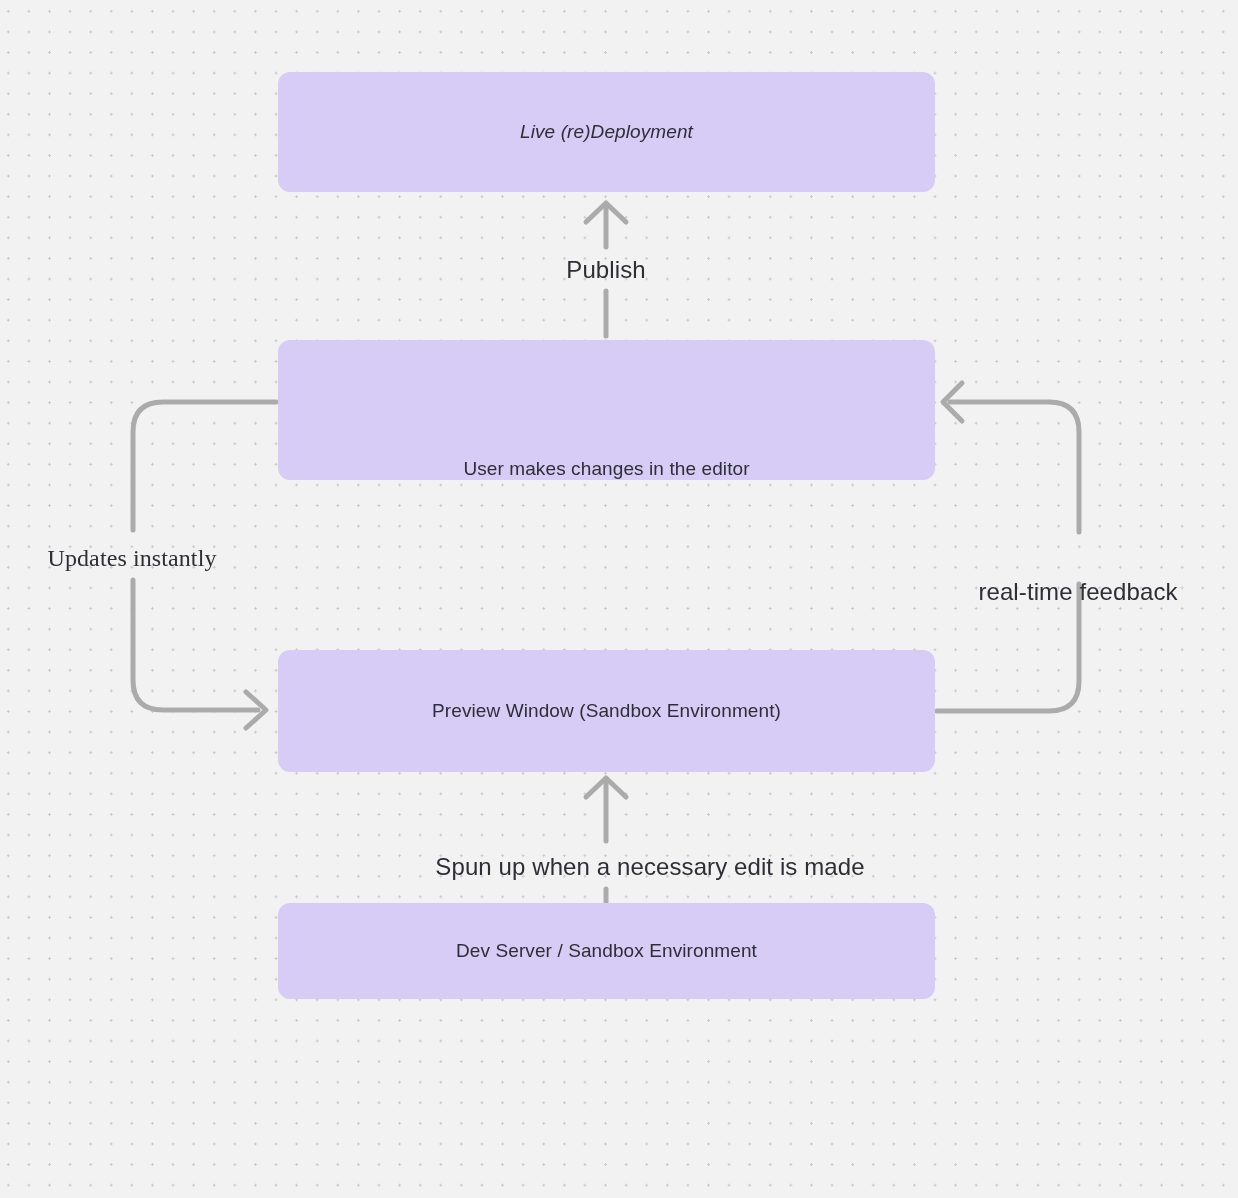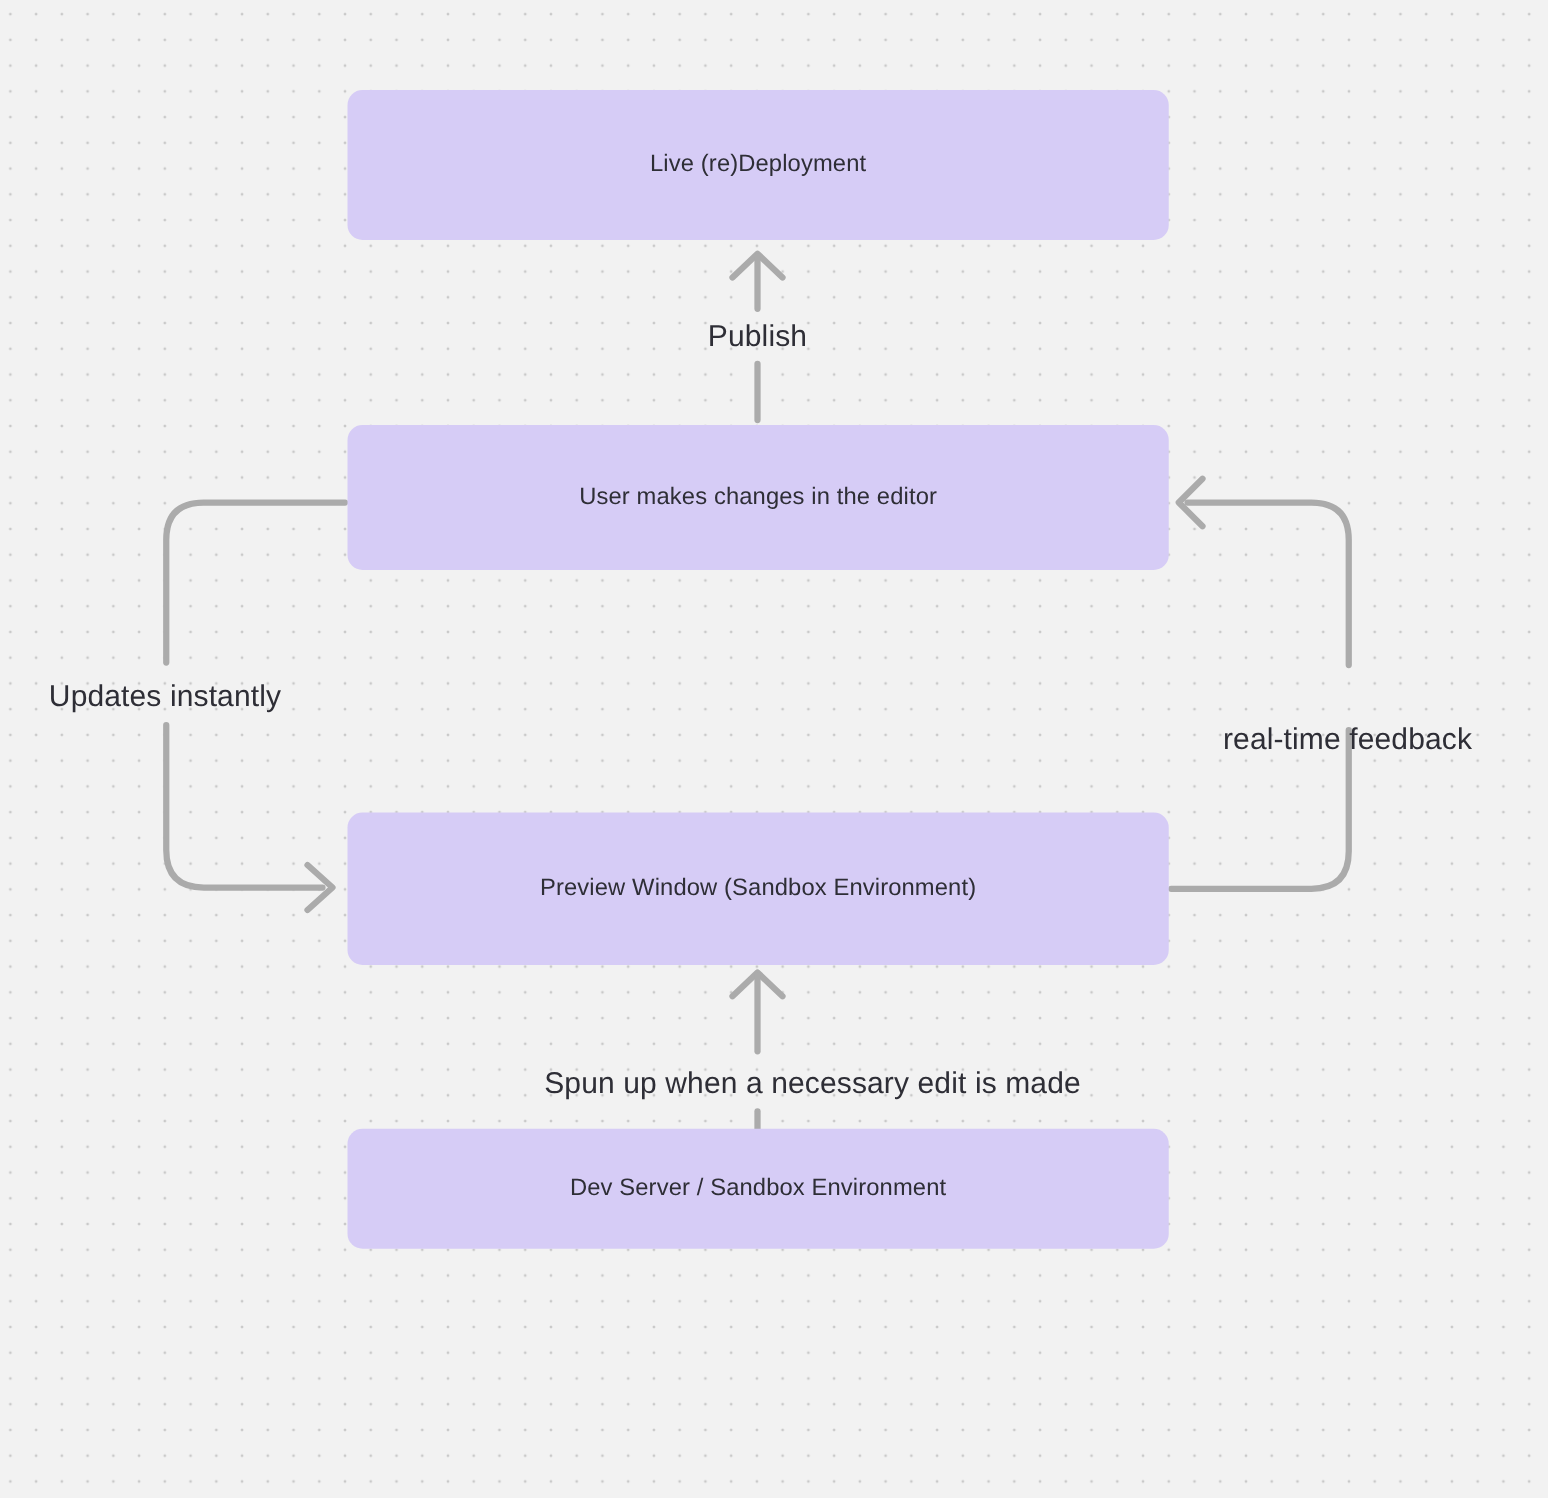--- a/index.html
+++ b/index.html
@@ -33,22 +33,22 @@
     display:flex;
     align-items:center;
     justify-content:center;
   }
   .node-label{
     font-size:19px;
     color:var(--color-text);
     text-align:center;
     letter-spacing:0.1px;
   }
-  .node-1{top:72px;height:120px;}
-  .node-2{top:340px;height:116px;}
+  .node-1{top:72px;height:120px;font-style:italic;}
+  .node-2{top:340px;height:140px;align-items:flex-end;}
   .node-3{top:650px;height:122px;}
   .node-4{top:903px;height:96px;}
   .edges-layer{
     position:absolute;
     left:0;top:0;
     width:1238px;height:1198px;
     pointer-events:none;
   }
   .edge-path{
     stroke:var(--color-arrow);
@@ -59,21 +59,21 @@
   }
   .edge-label{
     position:absolute;
     transform:translate(-50%,-50%);
     font-size:24px;
     color:var(--color-text);
     white-space:nowrap;
     letter-spacing:0.1px;
   }
   .edge-label-publish{left:606px;top:270px;}
-  .edge-label-updates{left:132px;top:558px;}
+  .edge-label-updates{left:132px;top:558px;font-family:Liberation Serif, serif;}
   .edge-label-feedback{left:1078px;top:592px;}
   .edge-label-spunup{left:606px;top:867px;margin-left:44px;}
 </style>
 </head>
 <body>
 
 <div class="canvas">
 
   <svg class="edges-layer" width="1238" height="1198" viewBox="0 0 1238 1198" xmlns="http://www.w3.org/2000/svg">
 

